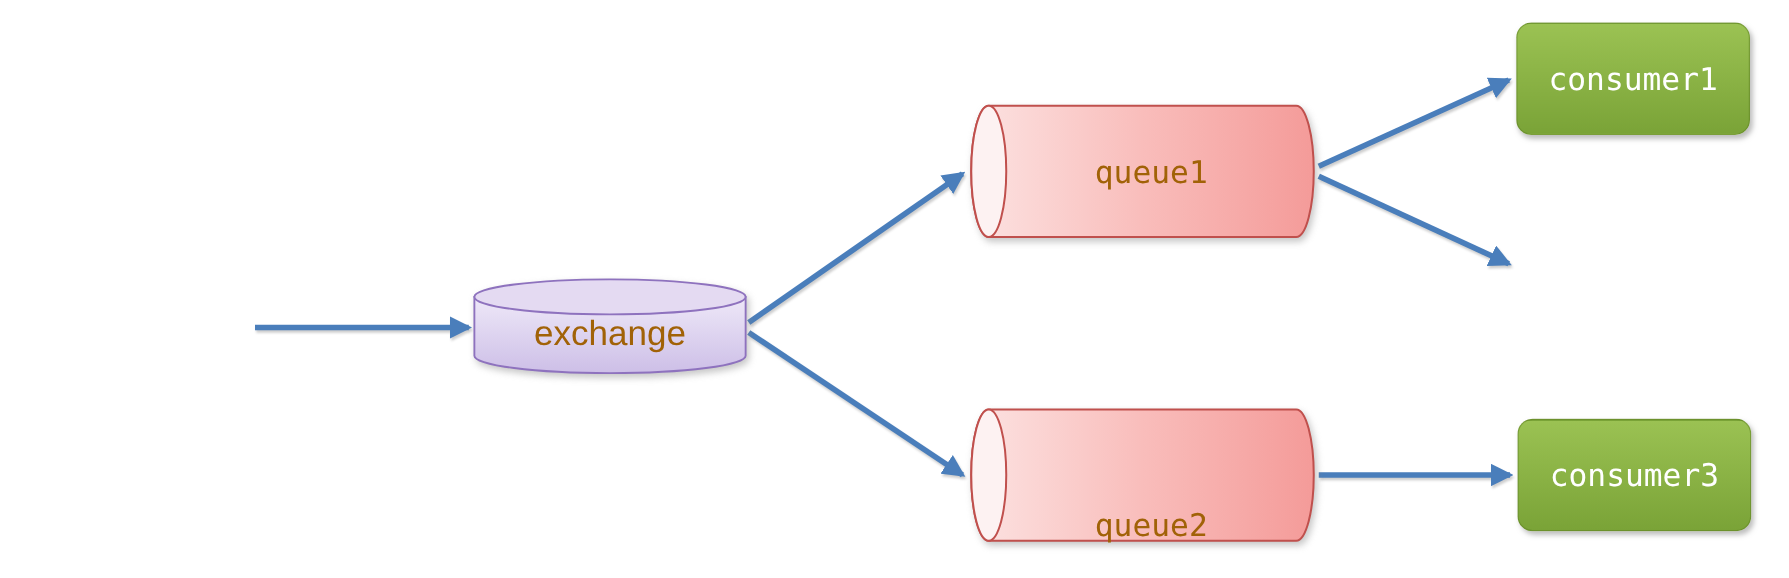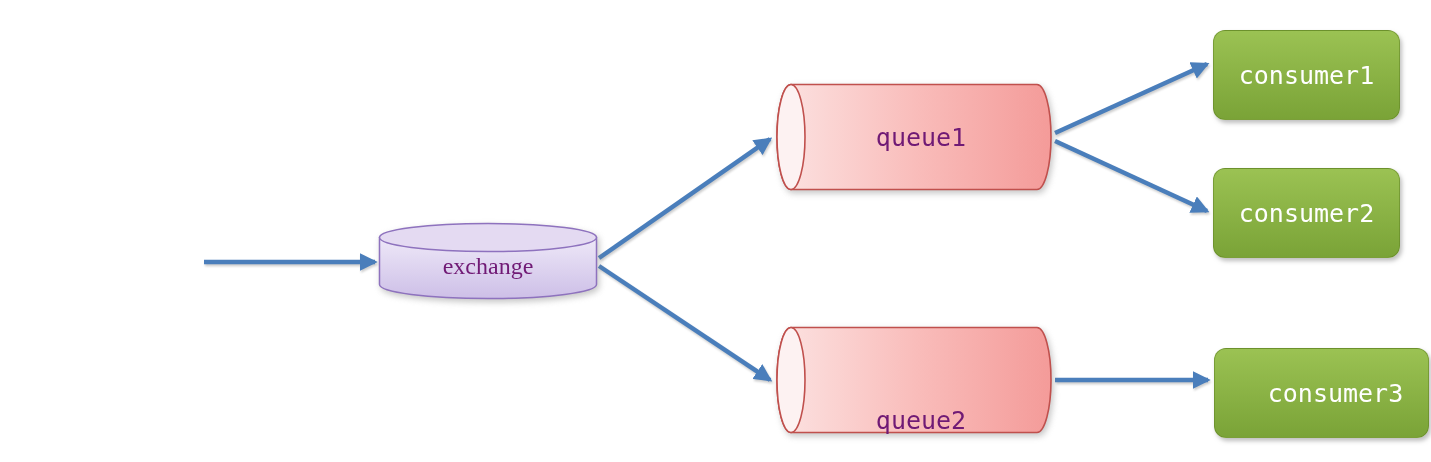--- a/index.html
+++ b/index.html
@@ -27,47 +27,47 @@
     justify-content: center;
   }
   .node .label {
     position: relative;
     z-index: 2;
     font-size: 25px;
     letter-spacing: 0;
     white-space: nowrap;
   }
   .label-light { color: #ffffff; }
-  .label-dark  { color: #701a75; }
+  .label-dark  { color: #a16207; }
 
   
   .rect-node {
     border-radius: 11px;
     box-shadow: 2px 3px 4px rgba(128,128,128,0.5);
   }
   .publisher-node {
     left: 18px; top: 218px; width: 185px; height: 87px;
     background: linear-gradient(180deg, var(--publisher-top), var(--publisher-bottom));
     border: 1px solid rgba(28,66,110,0.55);
   }
   .consumer-node {
     width: 185px; height: 88px;
     background: linear-gradient(180deg, var(--consumer-top), var(--consumer-bottom));
     border: 1px solid rgba(96,132,36,0.55);
     border-radius: 12px;
   }
-  .consumer-1 { left: 1213px; top: 18px; margin-top: 12px; }
+  .consumer-1 { left: 1213px; top: 18px; }
   .consumer-2 { left: 1213px; top: 168px; }
-  .consumer-3 { left: 1214px; top: 348px; padding-left: 28px; }
+  .consumer-3 { left: 1214px; top: 335px; }
 
   
   .exchange-node { left: 378px; top: 222px; width: 220px; height: 78px; }
   .exchange-node .label {
-    font-family: Liberation Serif, serif;
-    font-size: 24px;
+    font-family: Liberation Sans, sans-serif;
+    font-size: 28px;
     padding-top: 11px;
   }
   .queue-node { width: 278px; height: 110px; }
   .queue-node .label { padding-left: 14px; }
   .queue-1 { left: 775px; top: 82px; }
   .queue-2 { left: 775px; top: 325px; align-items: flex-end; }
 
   .shape-svg {
     position: absolute;
     left: 0; top: 0; width: 100%; height: 100%;
@@ -137,20 +137,17 @@
       </defs>
       <path d="M 16 2.5 L 262 2.5 A 14 52.5 0 0 1 262 107.5 L 16 107.5 A 14 52.5 0 0 1 16 2.5 Z" fill="url(#qGrad2)" stroke="var(--queue-border)" stroke-width="1.6"></path>
       <ellipse cx="16" cy="55" rx="14" ry="52.5" fill="var(--queue-cap)" stroke="var(--queue-border)" stroke-width="1.6"></ellipse>
     </svg>
     <span class="label label-dark">queue2</span>
   </div>
 
   <div class="node rect-node consumer-node consumer-1">
     <span class="label label-light">consumer1</span>
   </div>
-  <div class="node rect-node consumer-node consumer-2">
-    <span class="label label-light">consumer2</span>
-  </div>
   <div class="node rect-node consumer-node consumer-3">
     <span class="label label-light">consumer3</span>
   </div>
 
 </div>
 
 </body></html>

